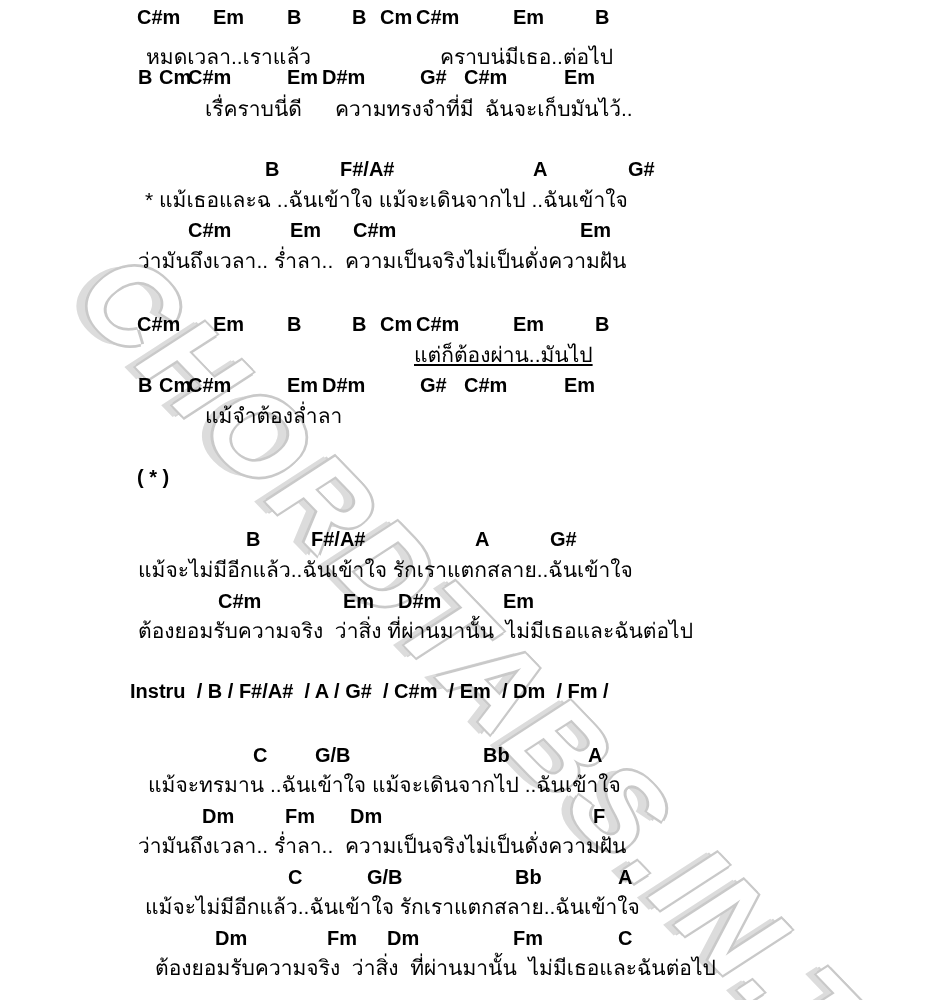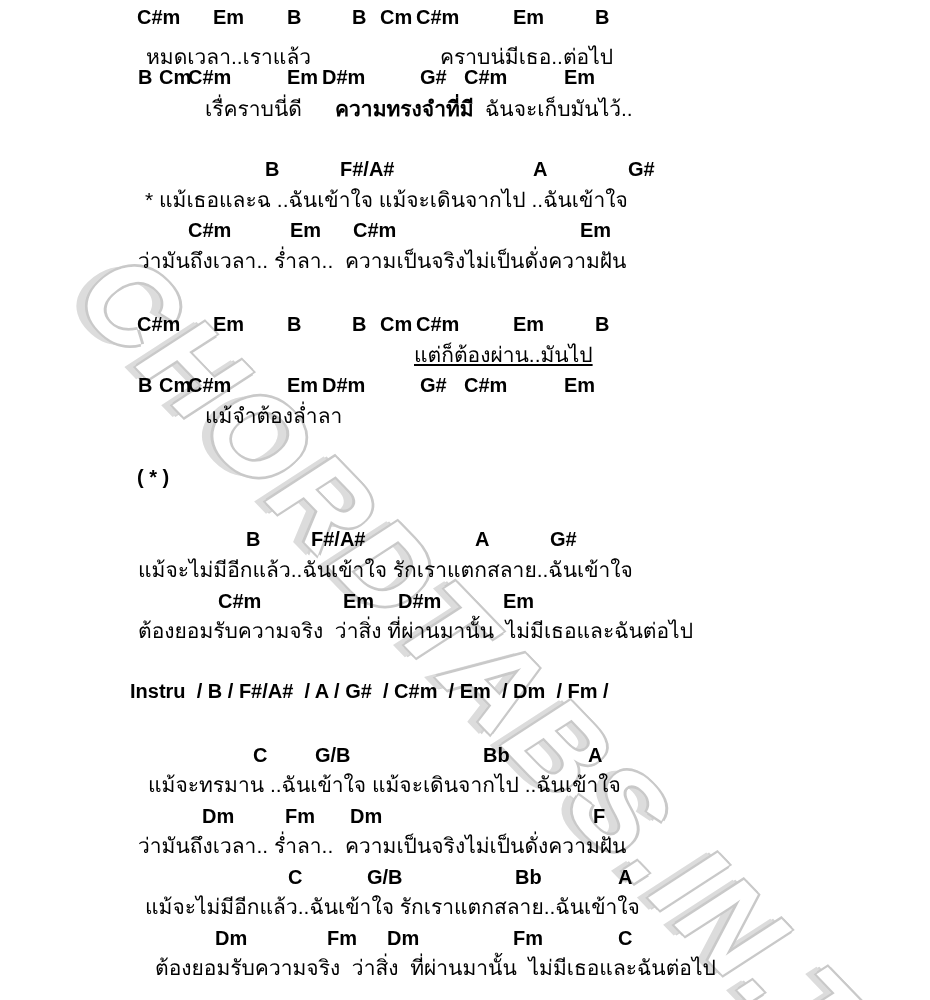--- a/index.html
+++ b/index.html
@@ -81,21 +81,21 @@
         <span class="seg" style="left: 159px;">Cm</span>
         <span class="seg" style="left: 188px;">C#m</span>
         <span class="seg" style="left: 287px;">Em</span>
         <span class="seg" style="left: 322px;">D#m</span>
         <span class="seg" style="left: 420px;">G#</span>
         <span class="seg" style="left: 464px;">C#m</span>
         <span class="seg" style="left: 564px;">Em</span>
       </div>
       <div class="line lyrics" style="top: 92px;">
         <span class="seg" style="left: 205px;">เรื่คราบนี่ดี</span>
-        <span class="seg" style="left: 335px; font-weight: bold;">ความทรงจำที่มี</span>
+        <span class="seg" style="left: 335px;">ความทรงจำที่มี</span>
         <span class="seg" style="left: 485px;">ฉันจะเก็บมันไว้..</span>
       </div>
       <div class="line chords" style="top: 158px;">
         <span class="seg" style="left: 265px;">B</span>
         <span class="seg" style="left: 340px;">F#/A#</span>
         <span class="seg" style="left: 533px;">A</span>
         <span class="seg" style="left: 628px;">G#</span>
       </div>
       <div class="line lyrics" style="top: 183px;">
         <span class="seg" style="left: 145px;">* แม้เธอและฉ ..ฉันเข้าใจ แม้จะเดินจากไป ..ฉันเข้าใจ</span>

